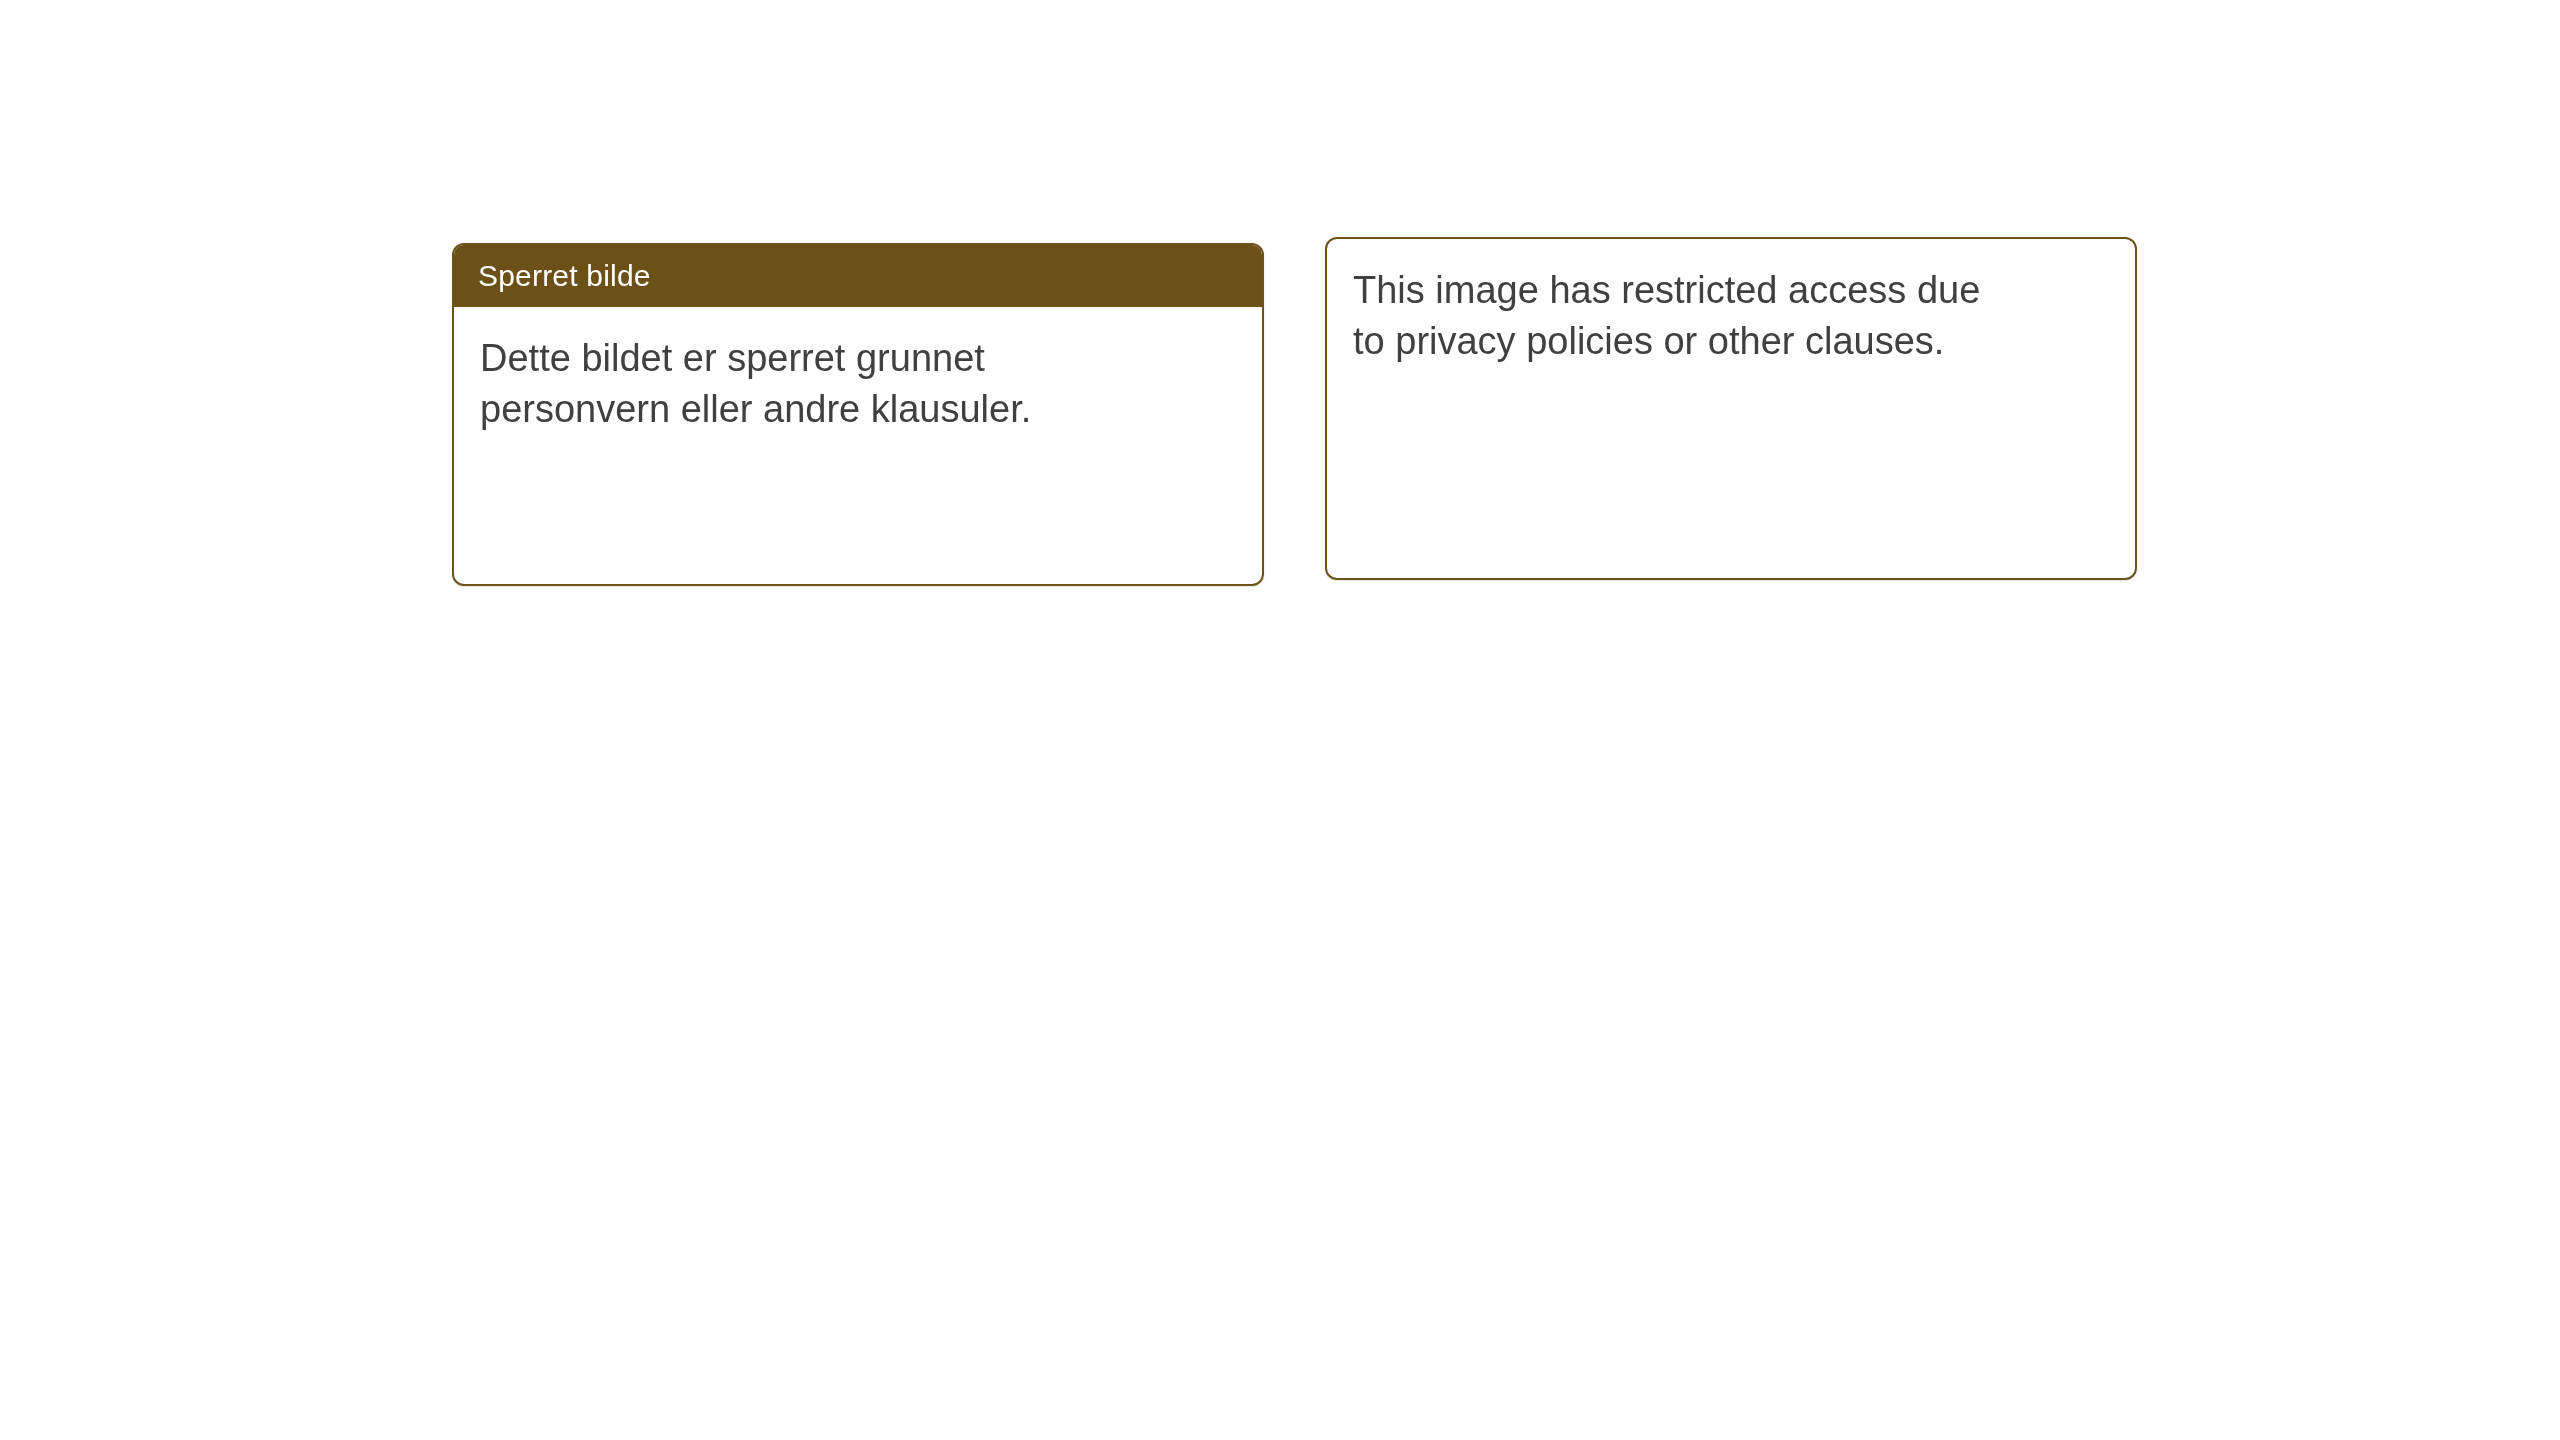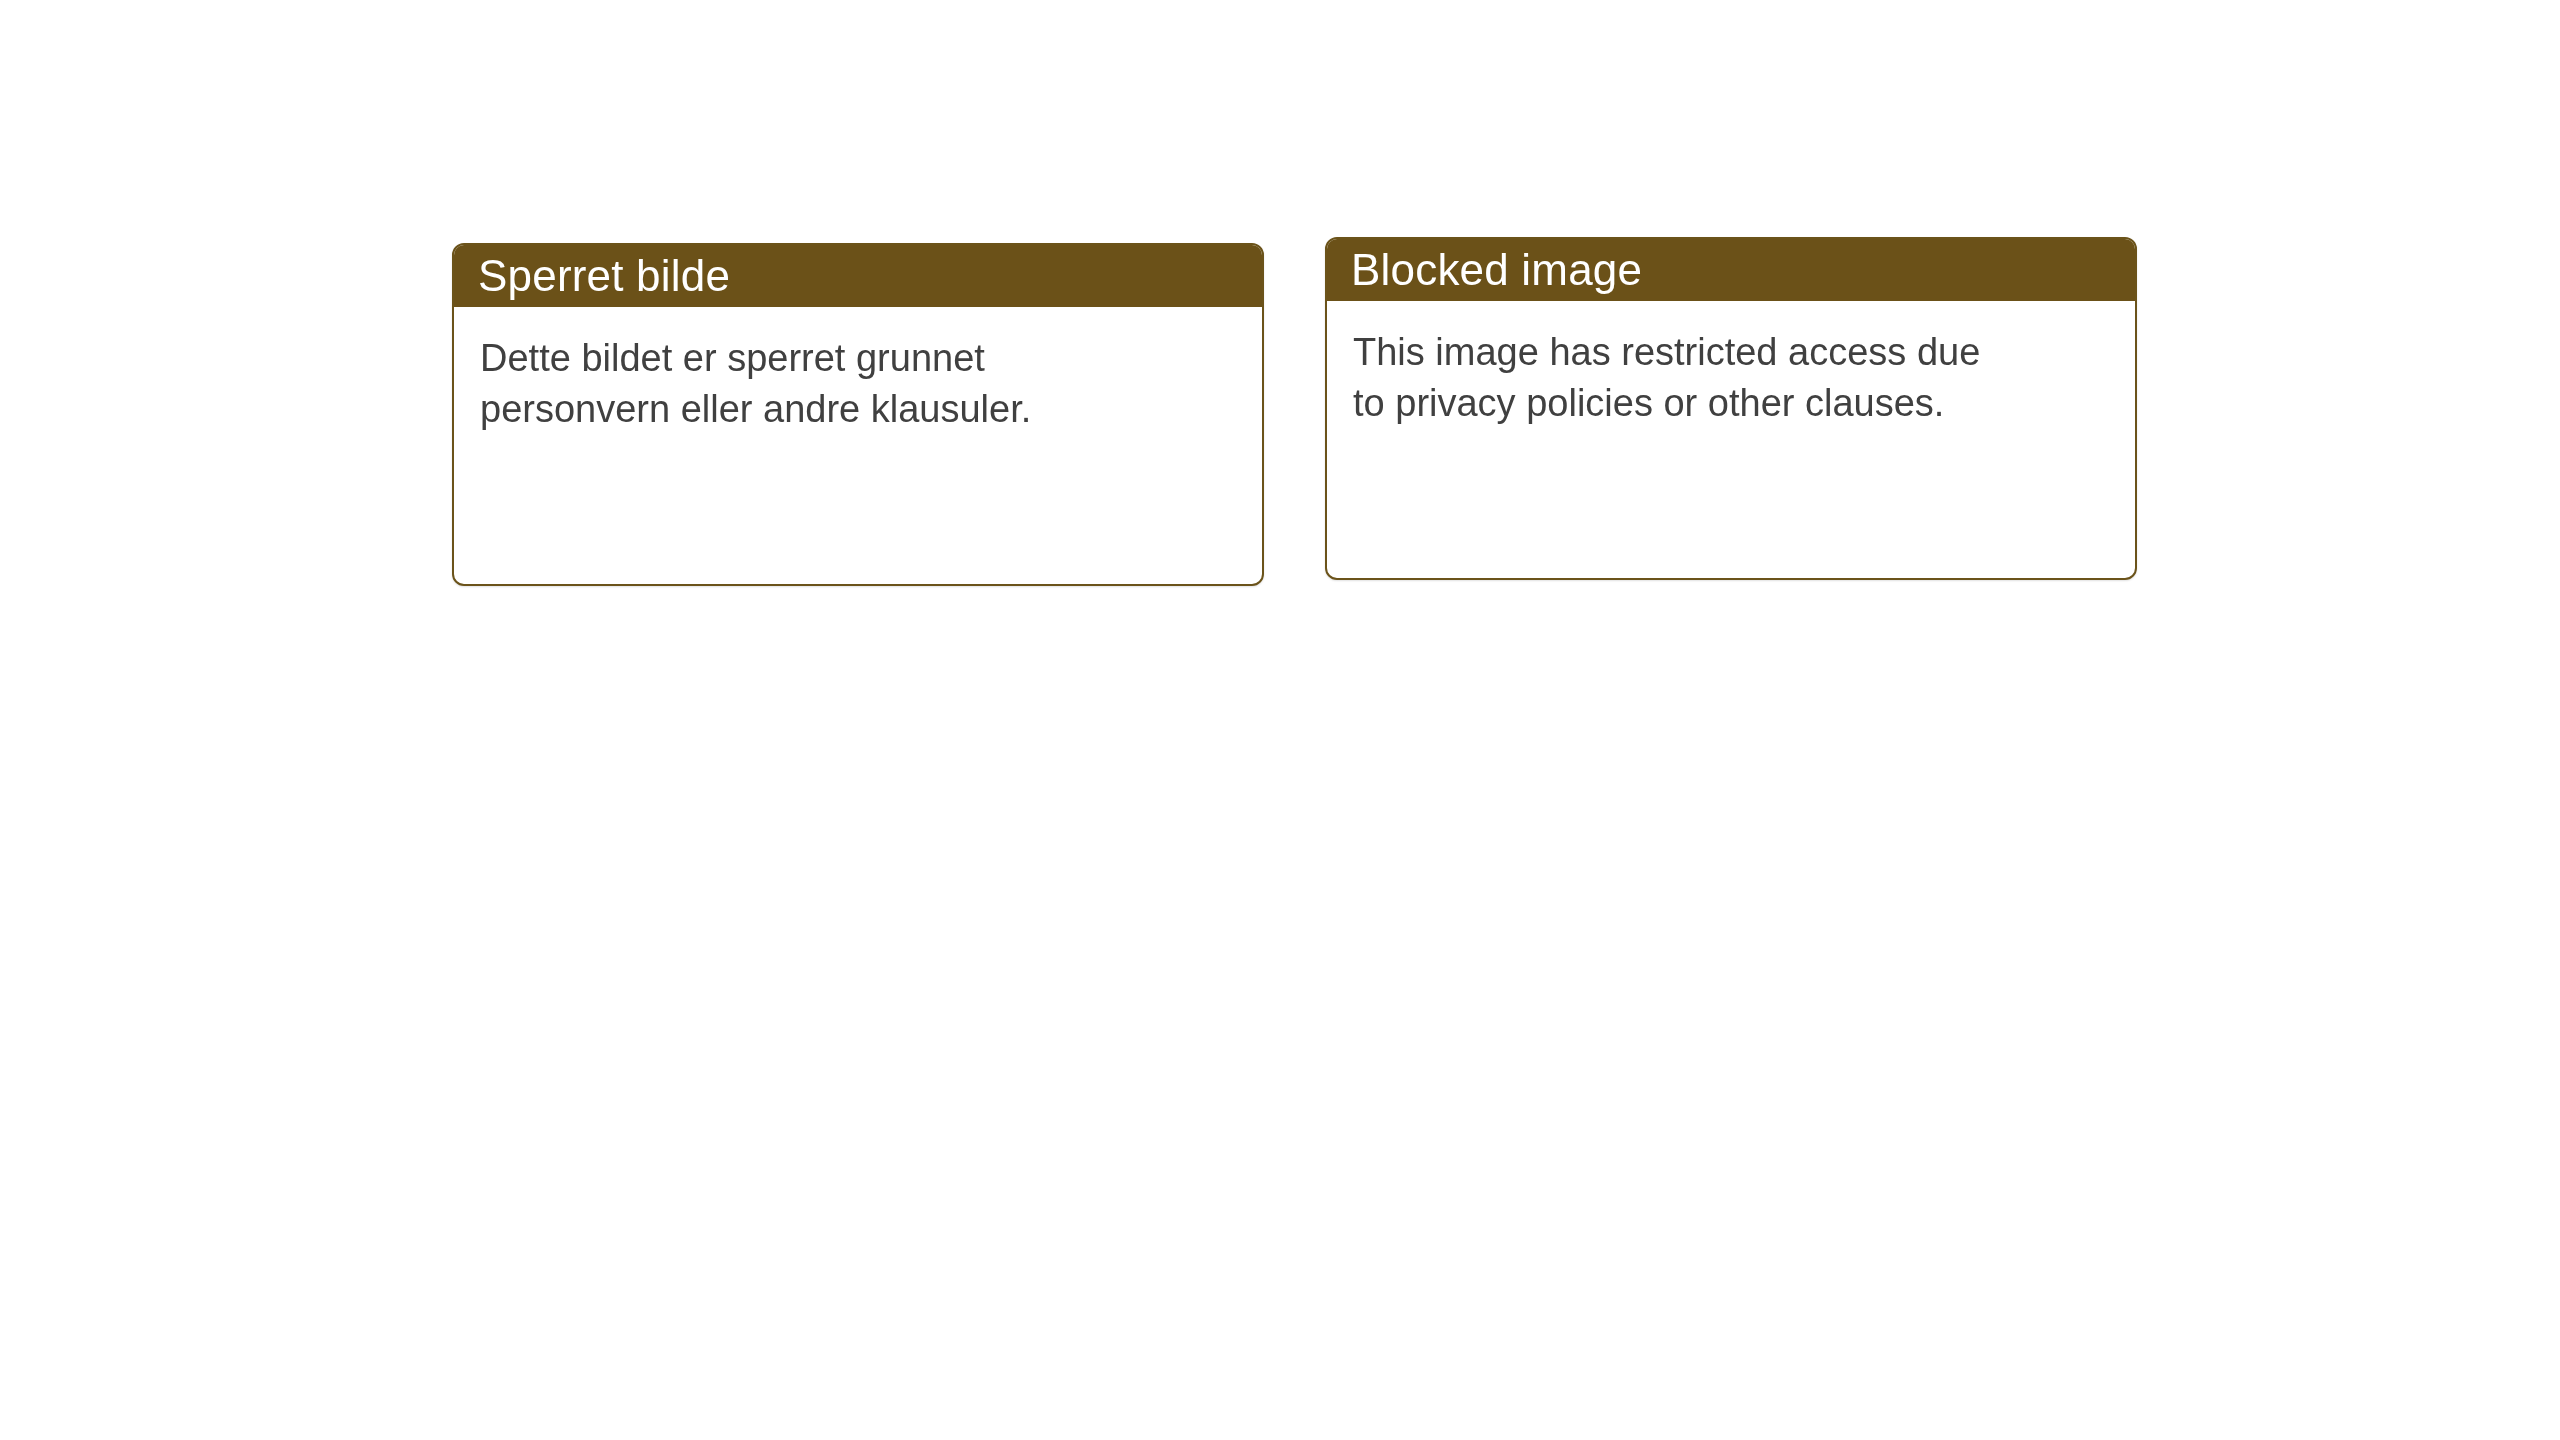--- a/index.html
+++ b/index.html
@@ -40,21 +40,21 @@
     width: 812px;
     height: 343px;
   }
   .card-header {
     background: #6b5118;
     color: #ffffff;
     height: 62px;
     display: flex;
     align-items: center;
     padding: 0 24px;
-    font-size: 44px;
+    font-size: 30px;
     font-weight: 400;
     letter-spacing: 0.2px;
   }
   .card-body {
     padding: 26px 26px 0 26px;
     color: #404040;
     font-size: 38px;
     line-height: 1.33;
     font-weight: 400;
   }
@@ -71,21 +71,18 @@
   <div class="notice-card card-no">
     <div class="card-header">
       <span>Sperret bilde</span>
     </div>
     <div class="card-body">
       <p>Dette bildet er sperret grunnet personvern eller andre klausuler.</p>
     </div>
   </div>
 
   <div class="notice-card card-en">
-    <div class="card-header">
-      <span>Blocked image</span>
-    </div>
     <div class="card-body">
       <p>This image has restricted access due to privacy policies or other clauses.</p>
     </div>
   </div>
 
 </div>
 
 </body></html>

